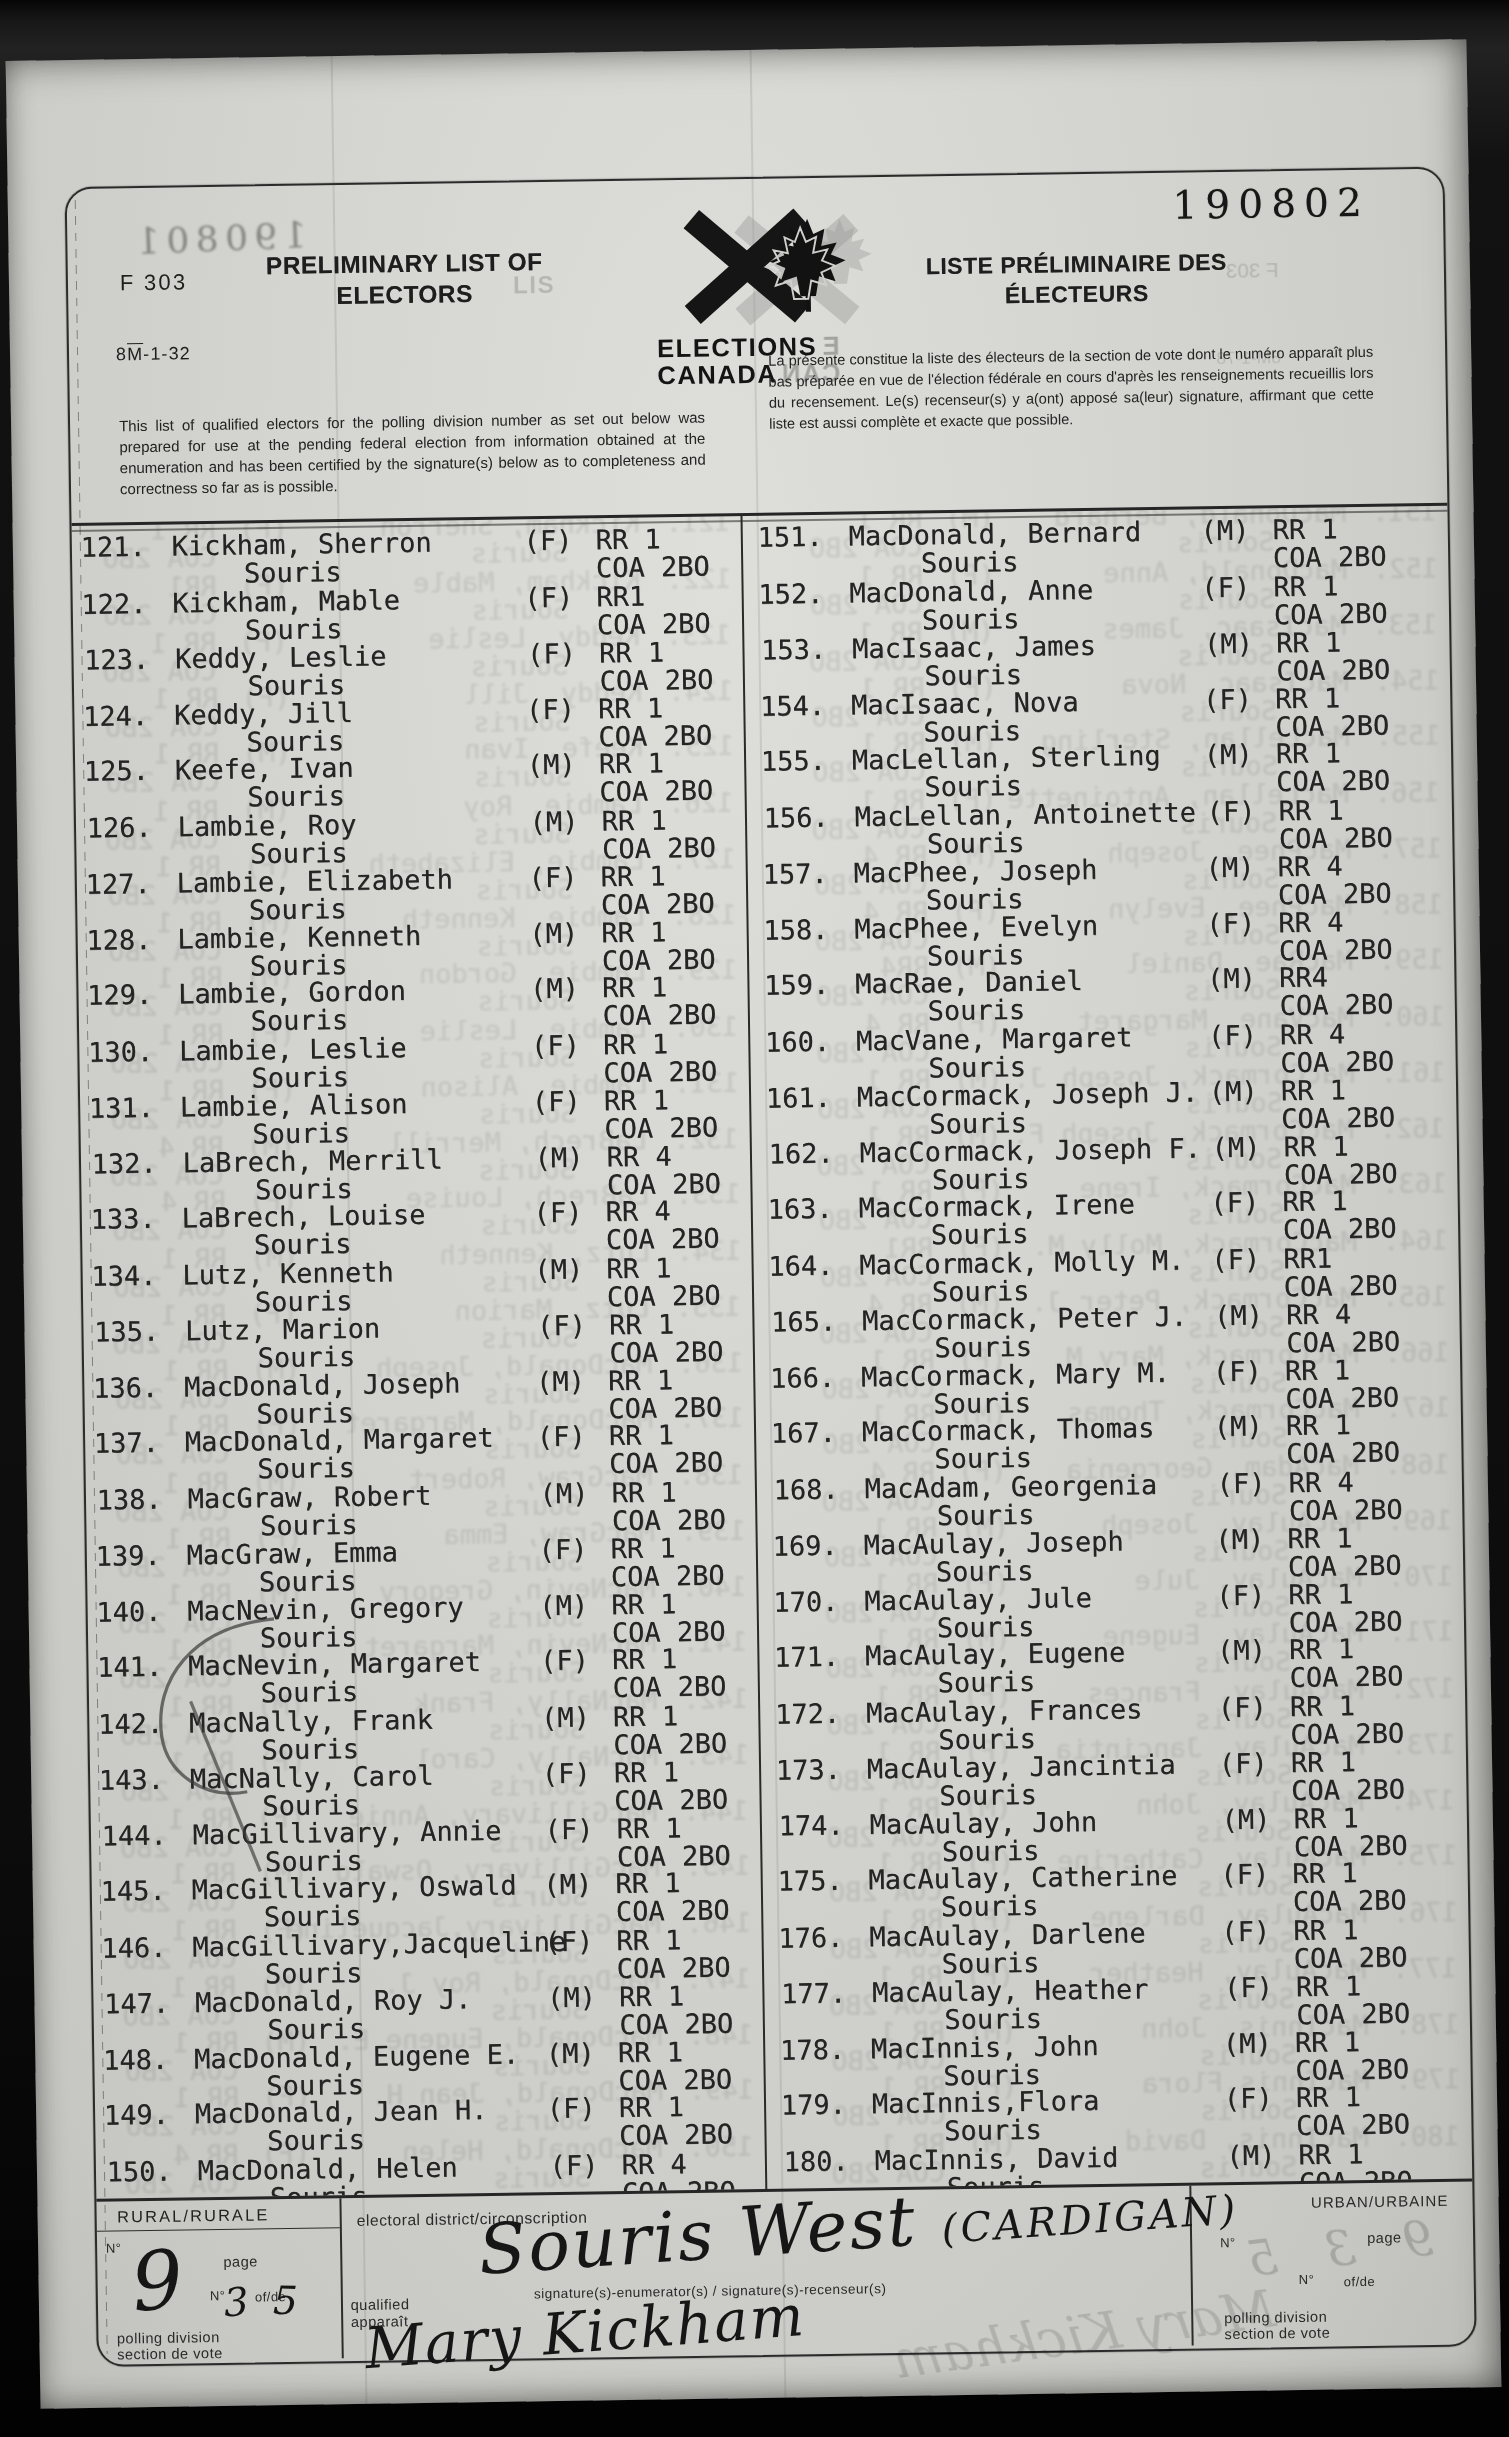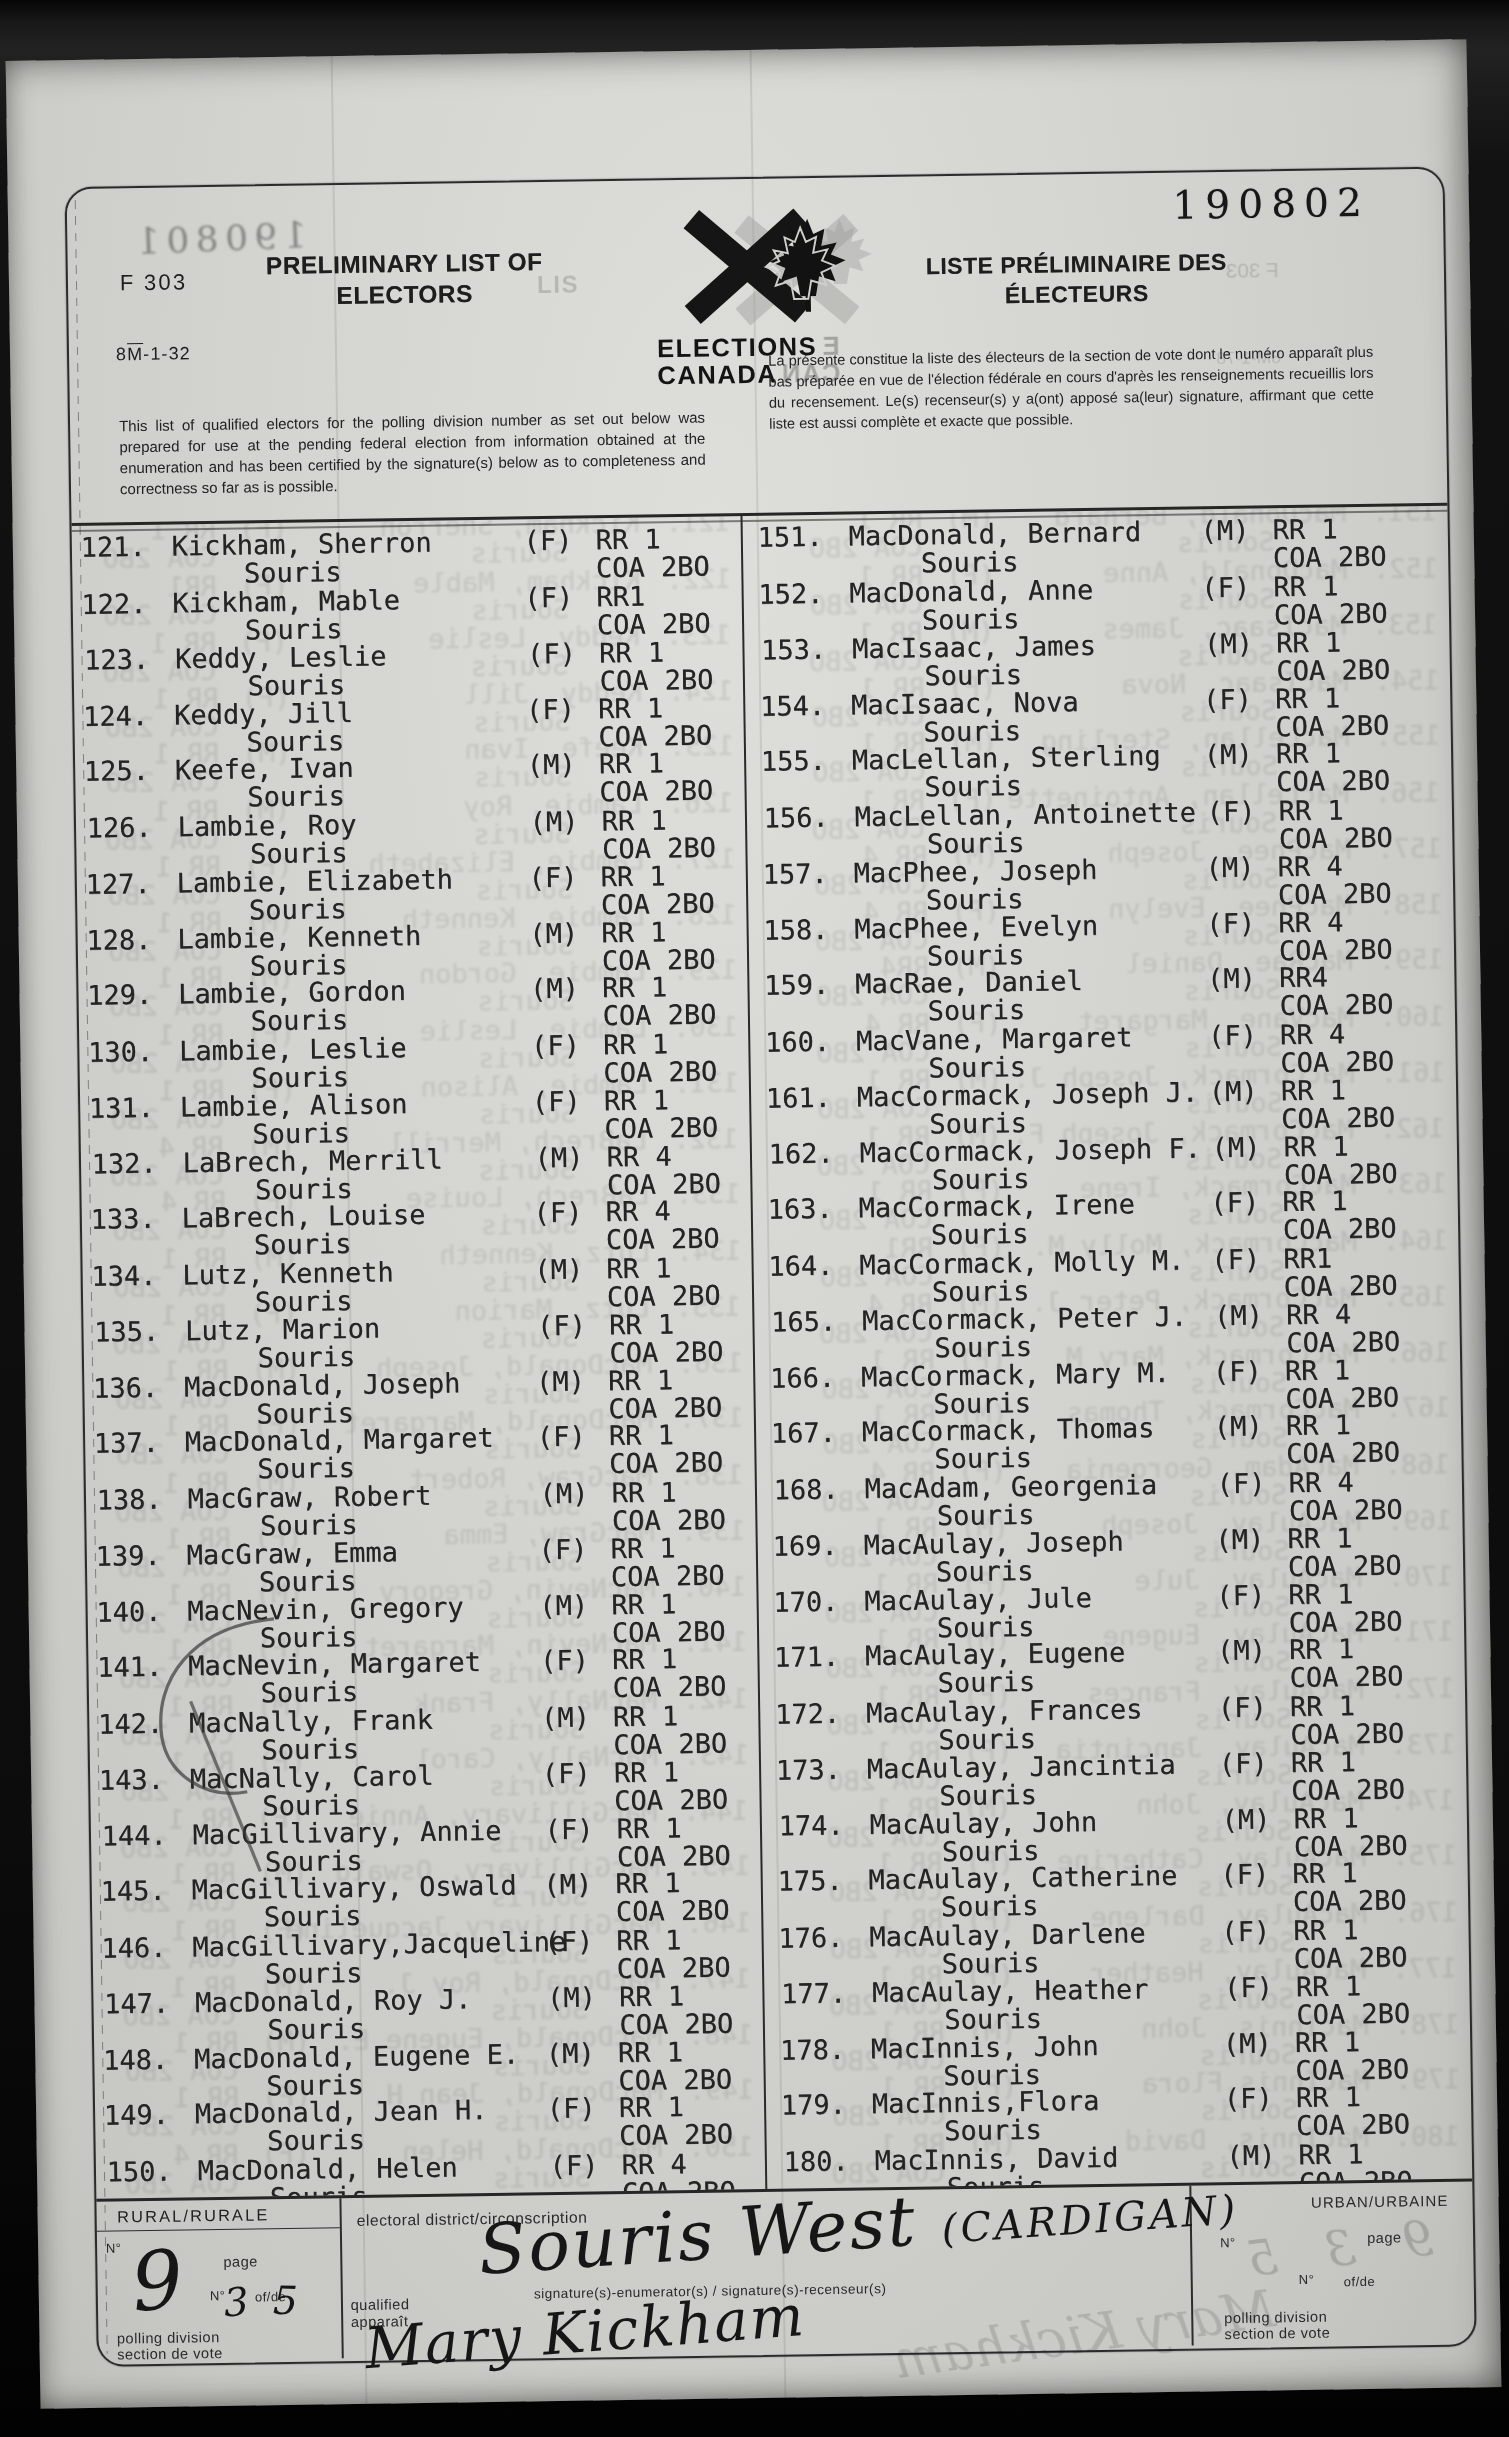--- a/index.html
+++ b/index.html
@@ -13,21 +13,21 @@
     box-shadow:inset -18.4px 0 38px -13px rgba(0,0,0,.38), inset 14px 0 33px -16.3px rgba(0,0,0,.30),
                inset 0 19.5px 38px -16.3px rgba(0,0,0,.28), inset 0 -16.3px 33px -15px rgba(0,0,0,.30);
     color:#1e1e1e;}
   .fold{position:absolute;top:0;bottom:0;width:1.6px;background:rgba(55,55,55,.12);}
   .fold.f1{left:325px;} .fold.f2{left:744px;}
   
   .ghost{pointer-events:none;color:#3c3c3c;}
   #ghost-stamp{position:absolute;left:122px;top:160px;font-family:"DejaVu Serif",serif;font-size:36px;
     letter-spacing:6.5px;opacity:.5;transform:scaleX(-1) rotate(1.5deg);filter:blur(0.8px);}
   #ghost-lis{position:absolute;left:504px;top:218px;font-family:"Liberation Sans",sans-serif;font-weight:bold;
-    font-size:24px;opacity:.22;filter:blur(0.5px);letter-spacing:1.6px;margin-left:24px;}
+    font-size:24px;opacity:.22;filter:blur(0.5px);letter-spacing:1.6px;}
   #ghost-fcode{position:absolute;left:1217px;top:216px;font-family:"Liberation Sans",sans-serif;font-size:20.6px;
     opacity:.2;transform:scaleX(-1);filter:blur(0.5px);}
   #ghost-fdate{position:absolute;left:1206px;top:305px;font-family:"Liberation Sans",sans-serif;font-size:17.4px;
     opacity:.17;transform:scaleX(-1);filter:blur(0.5px);}
   
   #form{position:absolute;left:57px;top:127px;width:1380px;height:2180px;
     border:2.7px solid #2b2b2b;border-radius:27px;
     box-shadow:0 0 1.1px 0.5px rgba(40,40,40,.35);}
   #inner-margin{position:absolute;left:7.6px;top:11px;bottom:11px;width:1.1px;opacity:.5;
     background:repeating-linear-gradient(180deg,#333 0 8.7px,transparent 8.7px 16.3px);}

